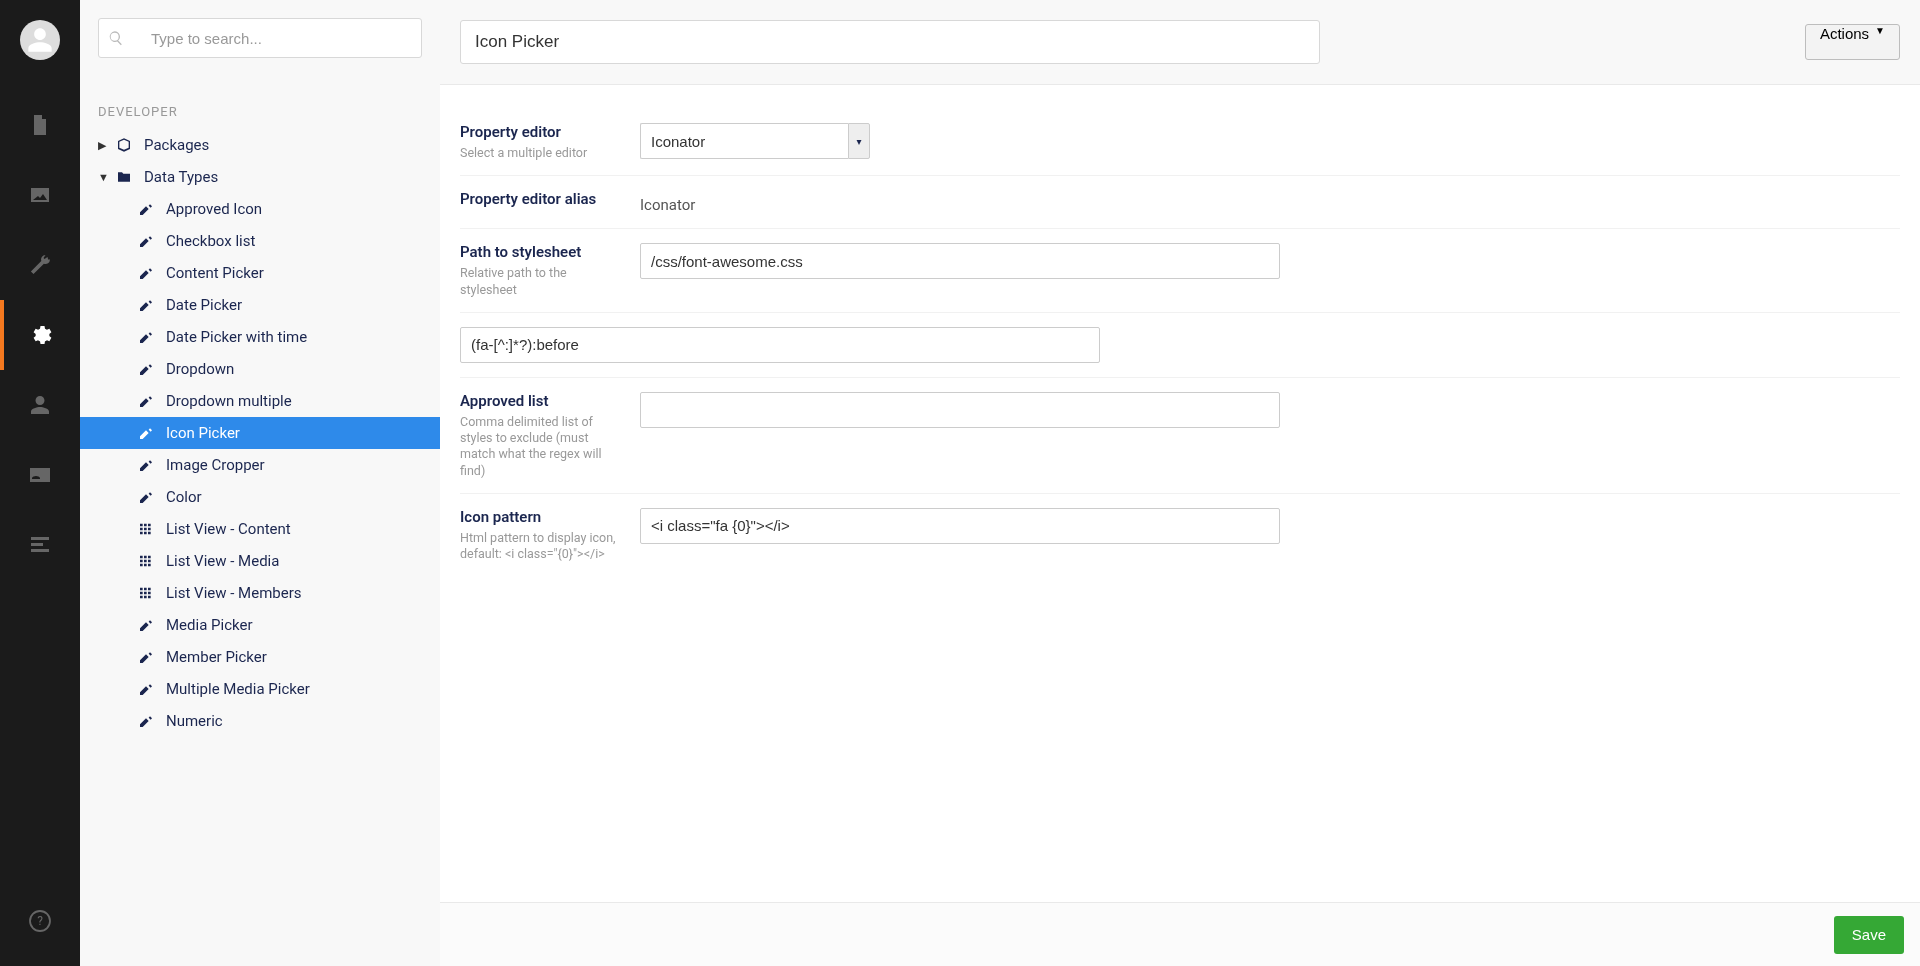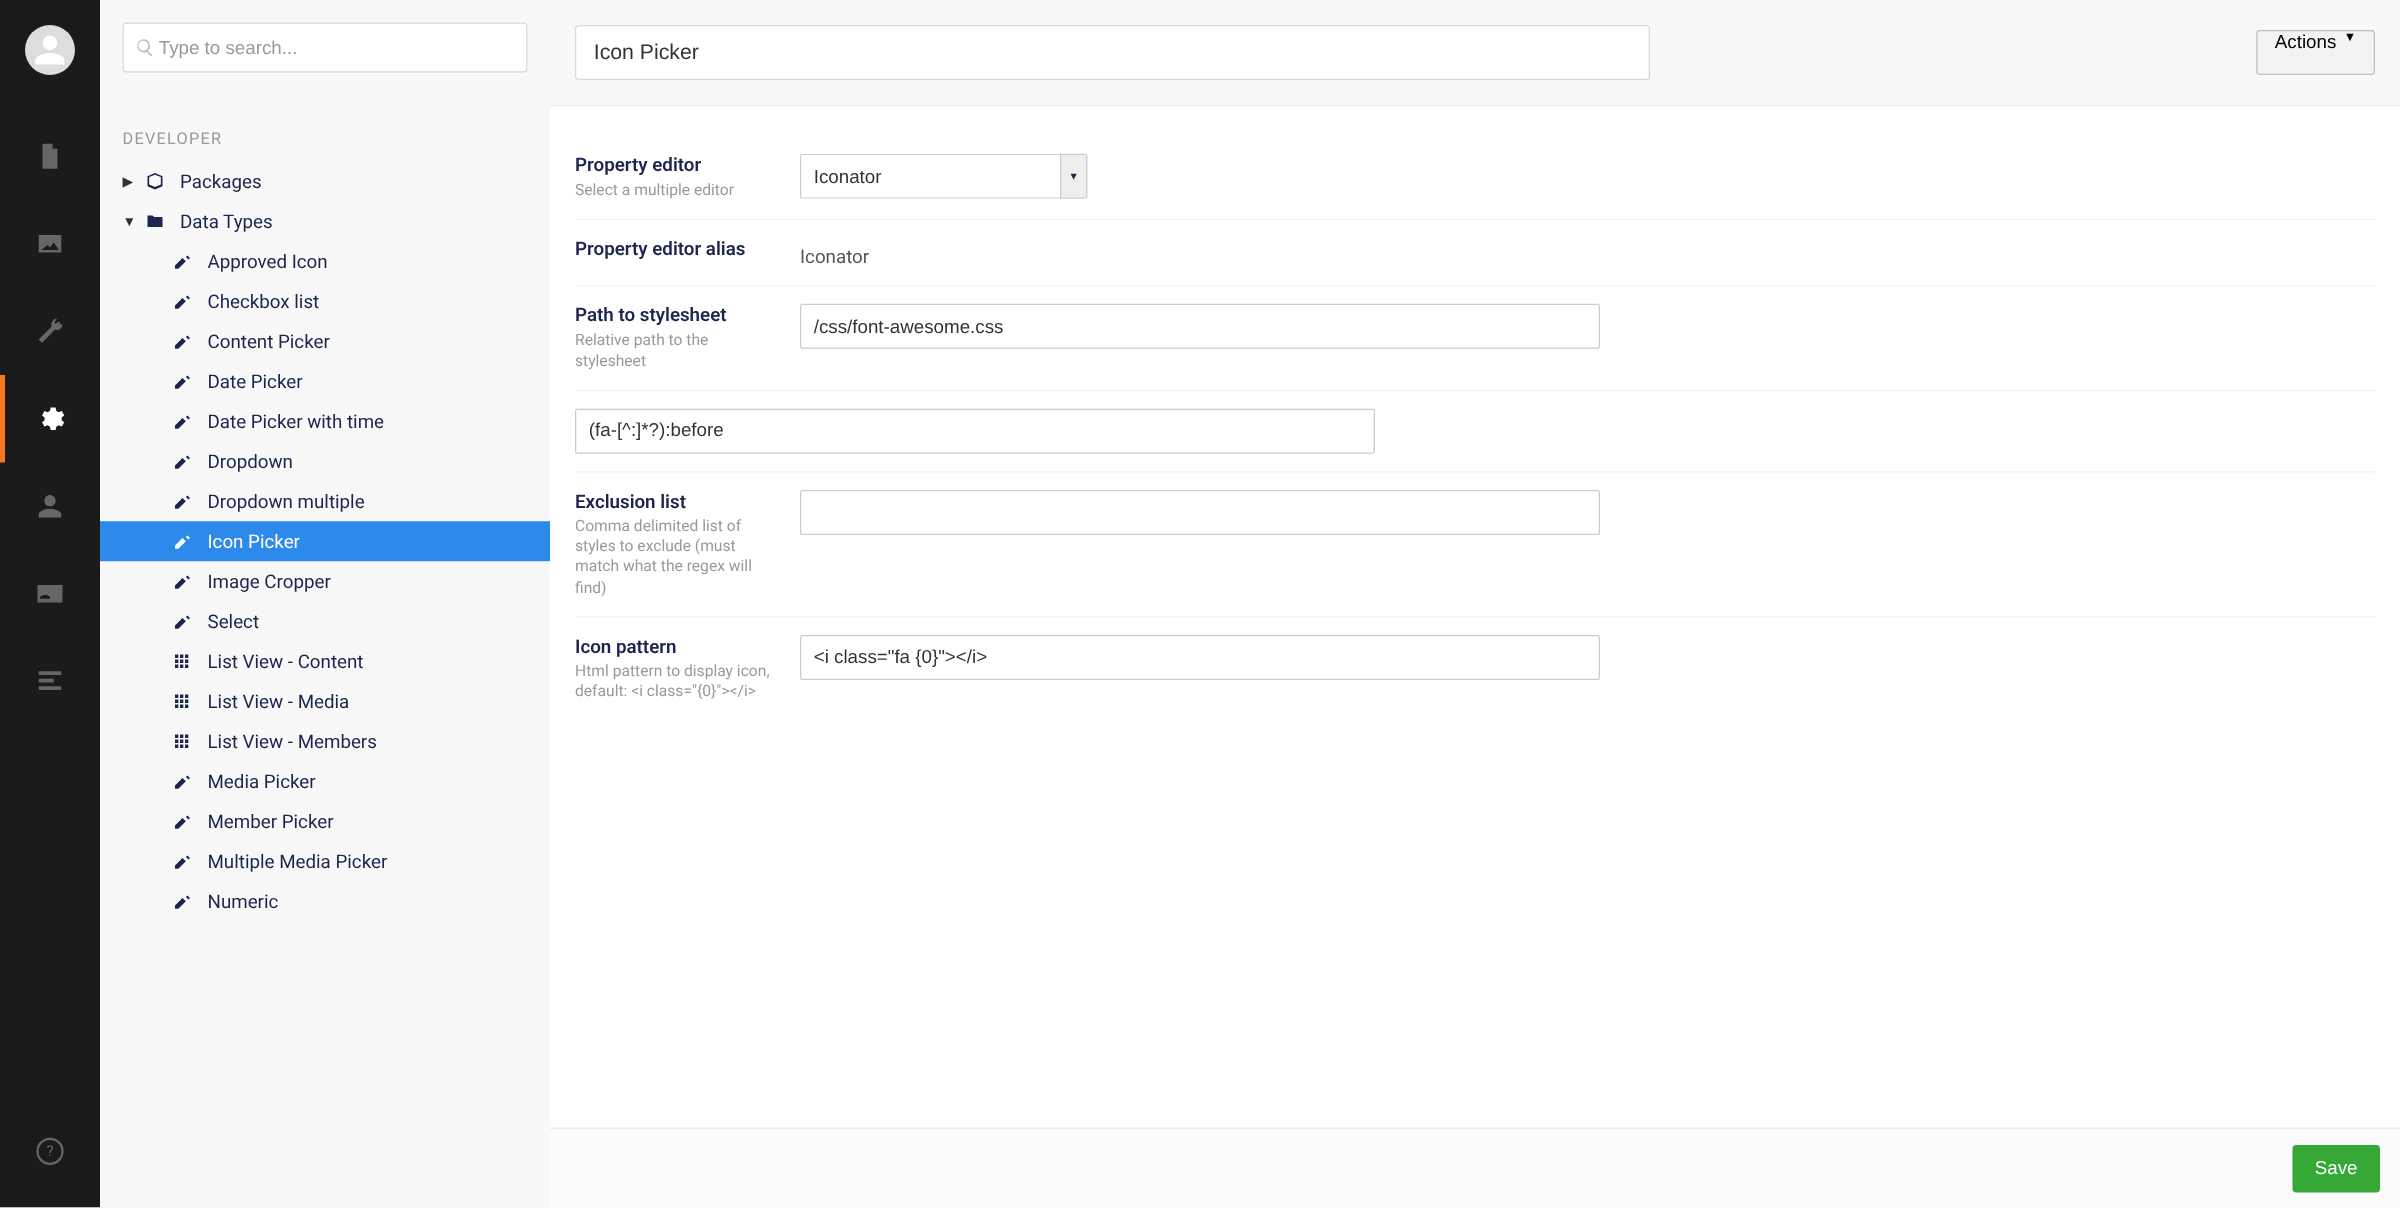--- a/index.html
+++ b/index.html
@@ -14,21 +14,21 @@
 .rail-item { width: 80px; height: 70px; display: flex; align-items: center; justify-content: center; cursor: pointer; position:relative; }
 .rail-item svg { width: 24px; height: 24px; fill: #666; }
 .rail-item.active svg { fill: #fff; }
 .rail-item.active::before { content:''; position:absolute; left:0; top:0; bottom:0; width:4px; background:#f5791f; }
 .rail-bottom { margin-top: auto; margin-bottom: 10px; }
 
 
 .panel { width: 360px; background: #f8f8f8; display: flex; flex-direction: column; flex-shrink: 0; }
 .search-wrap { padding: 18px 18px 18px 18px; border-bottom: 0; }
 .search-rel { position: relative; }
-.search-wrap input { width: 100%; height: 40px; border: 1px solid #d8d8d8; border-radius: 3px; padding: 0 12px 0 28px; font-size: 15px; color: #333; background:#fff; }
+.search-wrap input { width: 100%; height: 40px; border: 1px solid #d8d8d8; border-radius: 3px; padding: 0 12px 0 52px; font-size: 15px; color: #333; background:#fff; }
 .search-wrap input::placeholder { color: #999; }
 .search-icon { position: absolute; left: 10px; top: 12px; width:16px; height:16px; fill:#bbb; }
 
 .tree { flex:1; overflow-y: auto; padding: 10px 0 20px; position:relative; }
 .tree-header { font-size: 13px; letter-spacing: 1px; color: #999; padding: 18px 18px 10px; font-weight: 400; }
 
 .tree-row { display:flex; align-items:center; height:32px; padding-left: 18px; cursor:pointer; font-size:15px; color:#1b264f; }
 .tree-row.lvl-1 { padding-left: 18px; }
 .tree-row.lvl-2 { padding-left: 40px; }
 .tree-row .caret { width:10px; display:inline-block; margin-right:6px; font-size:11px; color:#333; }
@@ -233,21 +233,21 @@
             </span>
             <span>Image Cropper</span>
           </div>
           <div class="tree-row lvl-2">
             <span class="caret blank">▶</span>
             <span class="ticon">
               <svg viewBox="0 0 24 24">
                 <path d="M3 17l9-9 4 4-9 9H3v-4zm13-10l2-2 3 3-2 2-3-3z"></path>
               </svg>
             </span>
-            <span>Select</span>
+            <span>Color</span>
           </div>
           <div class="tree-row lvl-2">
             <span class="caret blank">▶</span>
             <span class="ticon">
               <svg viewBox="0 0 24 24">
                 <path d="M3 4h4v4H3V4zm6 0h4v4H9V4zm6 0h4v4h-4V4zM3 10h4v4H3v-4zm6 0h4v4H9v-4zm6 0h4v4h-4v-4zM3 16h4v4H3v-4zm6 0h4v4H9v-4zm6 0h4v4h-4v-4z"></path>
               </svg>
             </span>
             <span>List View - Content</span>
           </div>
@@ -355,21 +355,21 @@
       </div>
 
       <div class="form-row">
         <div class="form-field">
           <input type="text" value="(fa-[^:]*?):before" style="">
         </div>
       </div>
 
       <div class="form-row">
         <div class="form-label">
-          <div class="lab">Exclusion list</div>
+          <div class="lab">Approved list</div>
           <div class="desc">Comma delimited list of styles to exclude (must match what the regex will find)</div>
         </div>
         <div class="form-field">
           <input type="text" value="" style="">
         </div>
       </div>
 
       <div class="form-row">
         <div class="form-label">
           <div class="lab">Icon pattern</div>

